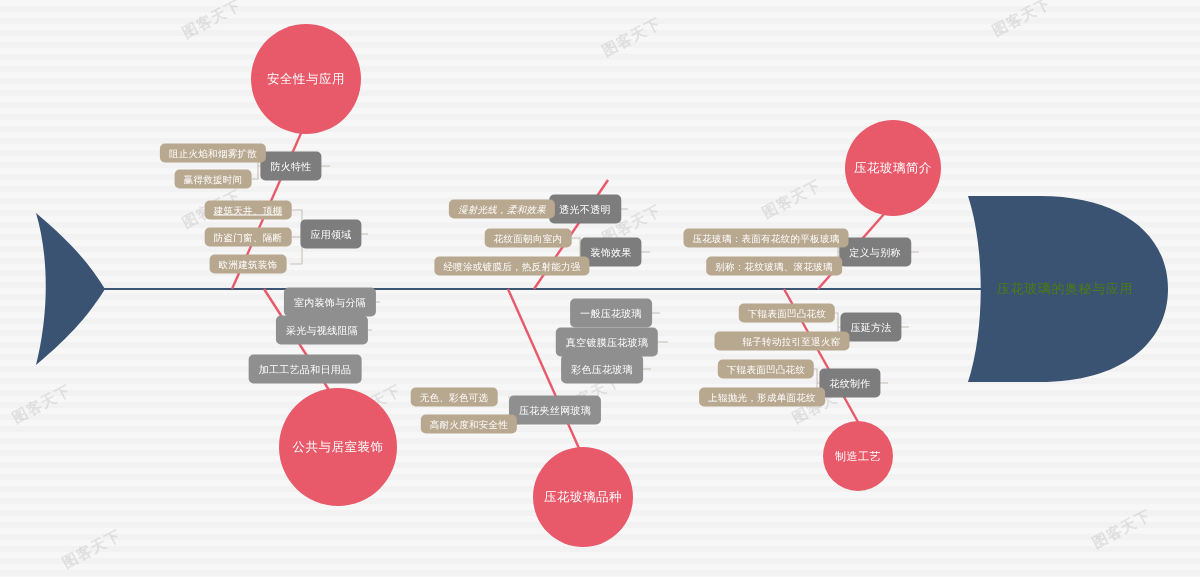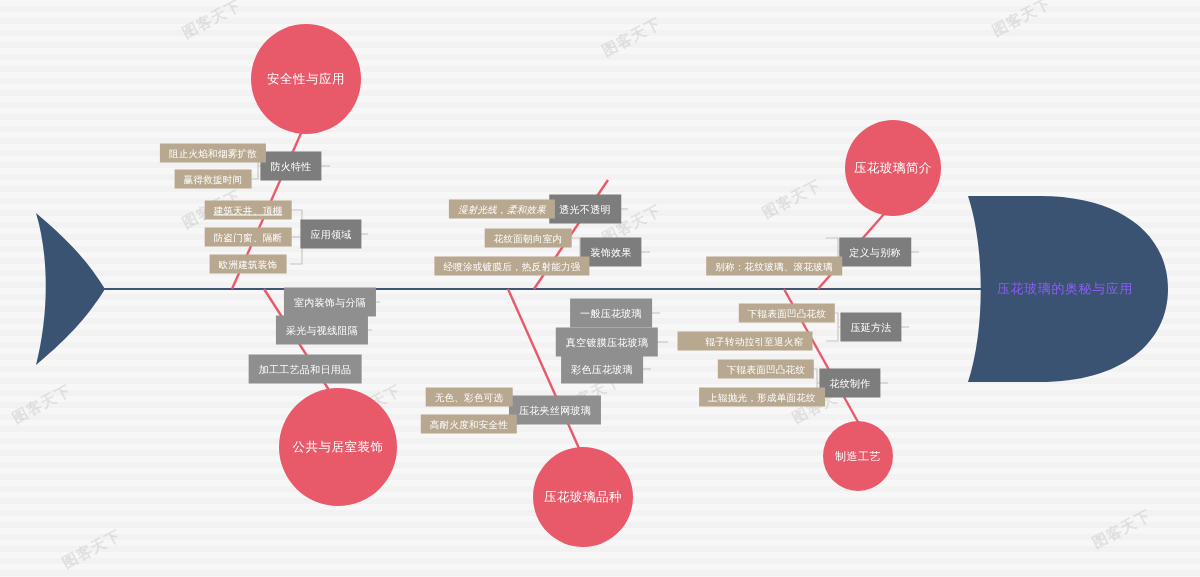--- a/index.html
+++ b/index.html
@@ -26,21 +26,21 @@
   }
   #svg-layer {
     position: absolute;
     inset: 0;
     width: 1200px;
     height: 577px;
   }
   .chip {
     position: absolute;
     transform: translate(-50%, -50%);
-    border-radius: 0;
+    border-radius: 5px;
     color: #ffffff;
     text-align: center;
     white-space: nowrap;
     line-height: 1;
     display: flex;
     align-items: center;
     justify-content: center;
     letter-spacing: .3px;
     box-sizing: border-box;
   }
@@ -69,21 +69,21 @@
     align-items: center;
     justify-content: center;
     text-align: center;
     font-size: 12.5px;
     letter-spacing: .5px;
     box-sizing: border-box;
   }
   #head-label {
     position: absolute;
     transform: translate(-50%, -50%);
-    color: #8b5cf6;
+    color: #4d7c0f;
     font-size: 13px;
     letter-spacing: .6px;
     white-space: nowrap;
   }
   .wm {
     position: absolute;
     color: rgba(140,140,140,0.20);
     font-size: 15px;
     font-weight: bold;
     transform: rotate(-28deg);
@@ -179,35 +179,36 @@
   <div class="chip lvl3" style="left:248px; top:264px;">欧洲建筑装饰</div>
 
   <div class="chip lvl2" style="left:585px; top:209px;">透光不透明</div>
   <div class="chip lvl3" style="left:502px; top:209px;font-style:italic;">漫射光线，柔和效果</div>
 
   <div class="chip lvl2" style="left:611px; top:252px;">装饰效果</div>
   <div class="chip lvl3" style="left:528px; top:238px;">花纹面朝向室内</div>
   <div class="chip lvl3" style="left:512px; top:266px;">经喷涂或镀膜后，热反射能力强</div>
 
   <div class="chip lvl2" style="left:875px; top:252px;">定义与别称</div>
+  <div class="chip lvl3" style="left:766px; top:238px;">压花玻璃：表面有花纹的平板玻璃</div>
   <div class="chip lvl3" style="left:774px; top:266px;">别称：花纹玻璃、滚花玻璃</div>
 
   <div class="chip lvl2 grey3" style="left:330px; top:302px;">室内装饰与分隔</div>
   <div class="chip lvl2 grey3" style="left:322px; top:330px;">采光与视线阻隔</div>
   <div class="chip lvl2 grey3" style="left:305px; top:369px;">加工工艺品和日用品</div>
 
   <div class="chip lvl2 grey3" style="left:611px; top:313px;">一般压花玻璃</div>
   <div class="chip lvl2 grey3" style="left:607px; top:342px;">真空镀膜压花玻璃</div>
   <div class="chip lvl2 grey3" style="left:602px; top:369px;">彩色压花玻璃</div>
 
   <div class="chip lvl2 grey3" style="left:555px; top:410px;">压花夹丝网玻璃</div>
-  <div class="chip lvl3" style="left:469px; top:397px;">无色、彩色可选</div>
+  <div class="chip lvl3" style="left:454px; top:397px;">无色、彩色可选</div>
   <div class="chip lvl3" style="left:469px; top:424px;">高耐火度和安全性</div>
 
   <div class="chip lvl2" style="left:871px; top:327px;">压延方法</div>
   <div class="chip lvl3" style="left:787px; top:313px;">下辊表面凹凸花纹</div>
-  <div class="chip lvl3" style="left:745px; top:341px;padding-left:28px;">辊子转动拉引至退火窑</div>
+  <div class="chip lvl3" style="left:782px; top:341px;padding-left:28px;">辊子转动拉引至退火窑</div>
 
   <div class="chip lvl2" style="left:850px; top:383px;">花纹制作</div>
   <div class="chip lvl3" style="left:766px; top:369px;">下辊表面凹凸花纹</div>
   <div class="chip lvl3" style="left:762px; top:397px;">上辊抛光，形成单面花纹</div>
 
 </div>
 
 </body></html>

